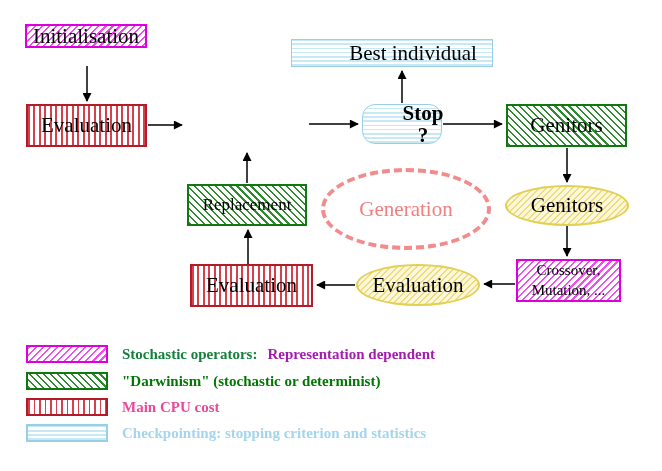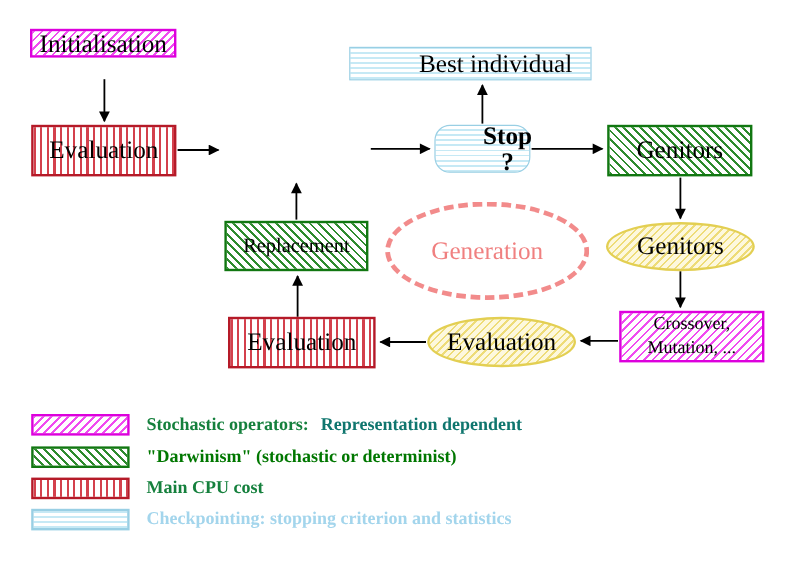--- a/index.html
+++ b/index.html
@@ -39,23 +39,23 @@
     display:flex;align-items:center;justify-content:center;
     color:#f08080;font-size:21px;background:transparent;box-sizing:border-box;
   }
   .rounded{border-radius:13px;}
   .arrows{position:absolute;left:0;top:0;pointer-events:none;}
   
   .legend-row{position:absolute;display:flex;align-items:center;height:18px;}
   .swatch{width:82px;height:18px;box-sizing:border-box;flex:0 0 auto;}
   .legend-text{margin-left:14px;font-size:15px;font-weight:bold;white-space:nowrap;}
   .t-magenta{color:#15803d;}
-  .t-yellow{color:#0f766e;margin-left:10px;}
+  .t-yellow{color:#a21caf;margin-left:10px;}
   .t-green{color:#007700;}
-  .t-red{color:#15803d;}
+  .t-red{color:#ec4899;}
   .t-cyan{color:#a3d5ec;}
   .crossover-label{font-size:15px;line-height:1.3;}
 </style>
 </head>
 <body>
 
 <div class="stage">
 
   <svg class="arrows" width="662" height="471">
     <defs>
@@ -102,21 +102,21 @@
   </div>
 
   <div class="generation" style="left:321px;top:168px;width:170px;height:82px;">
     <span>Generation</span>
   </div>
 
   <div class="node ellipse-yellow" style="left:505px;top:185px;width:124px;height:41px;">
     <span>Genitors</span>
   </div>
 
-  <div class="node hatch-magenta crossover-label" style="left:516px;top:259px;width:121px;height:43px;">
+  <div class="node hatch-magenta crossover-label" style="left:516px;top:259px;width:105px;height:43px;">
     <span>
       <span style="display:block;">Crossover,</span>
       <span style="display:block;">Mutation, ...</span>
     </span>
   </div>
 
   <div class="node stripe-red" style="left:190px;top:264px;width:123px;height:43px;">
     <span>Evaluation</span>
   </div>
 

